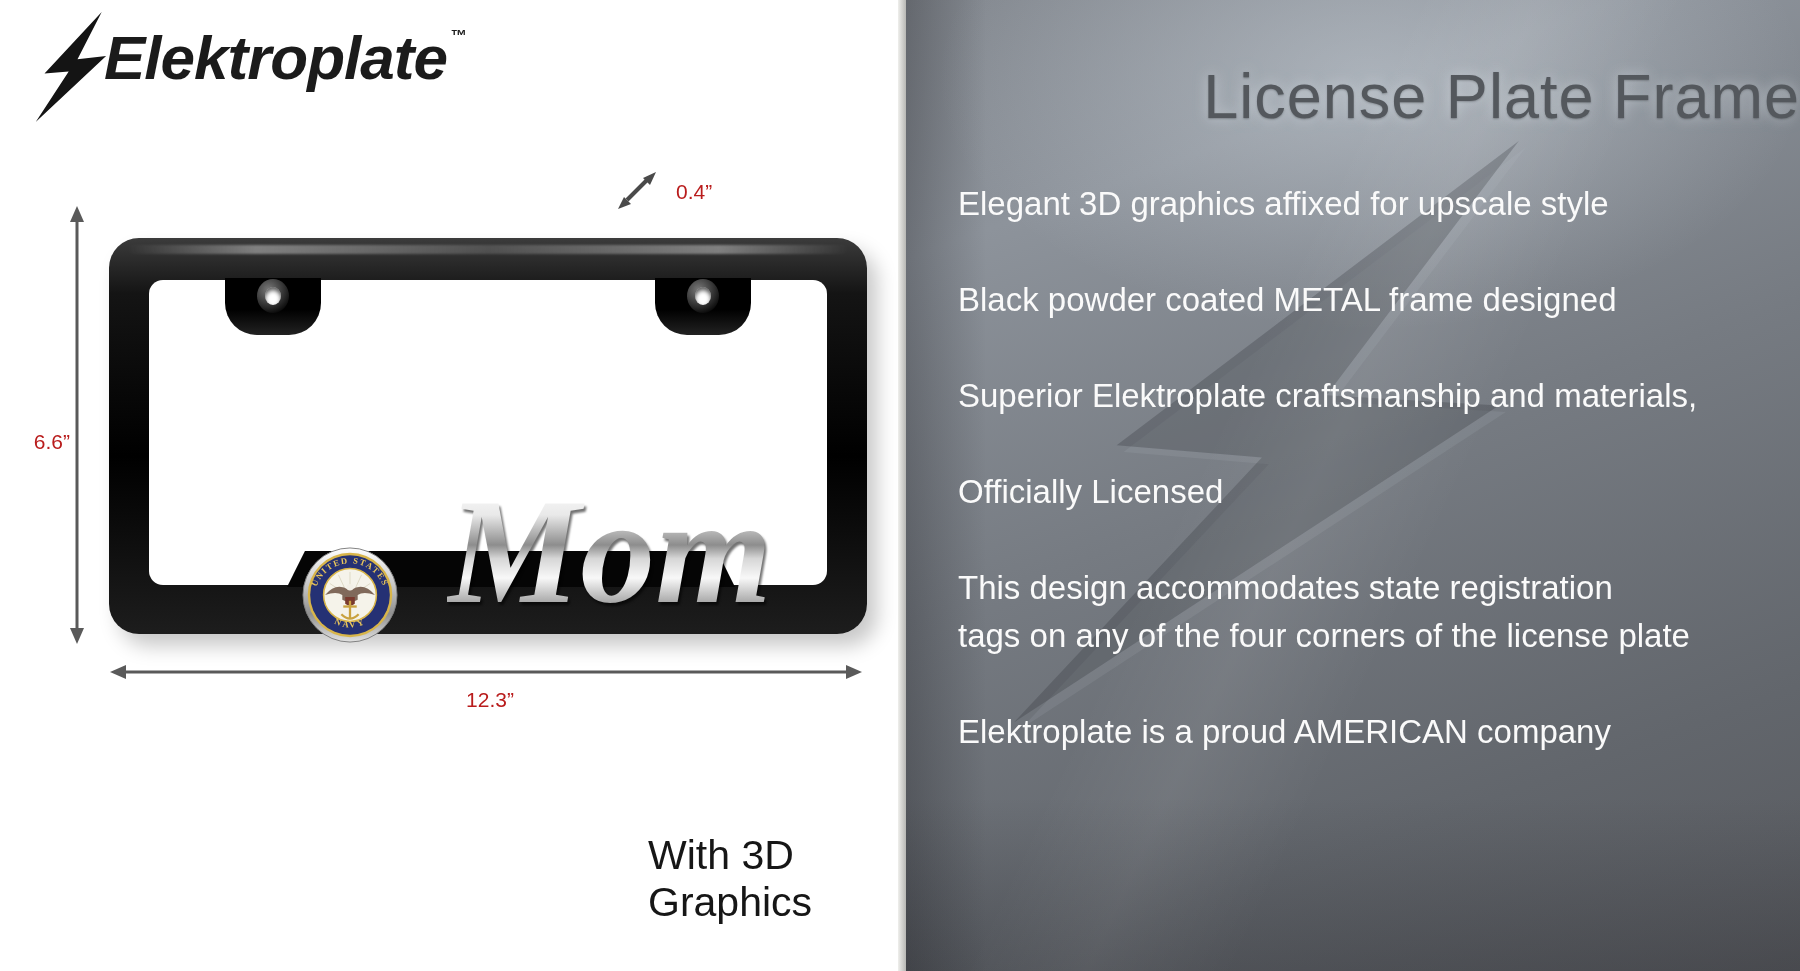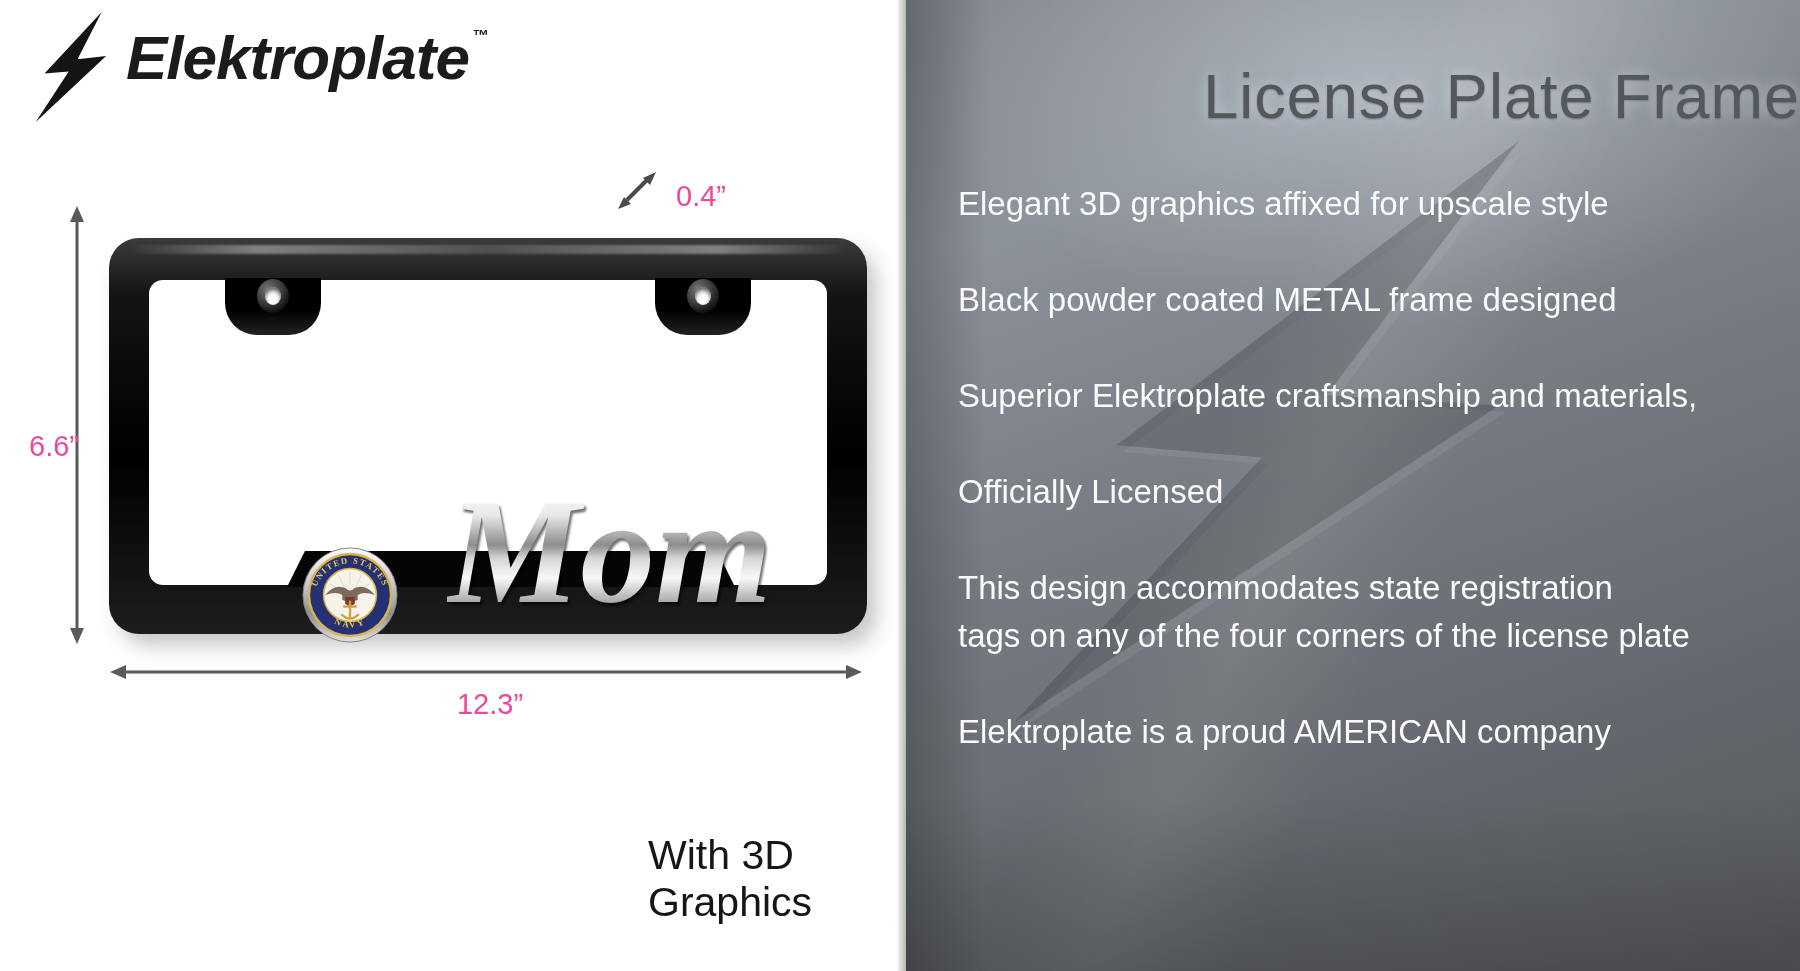--- a/index.html
+++ b/index.html
@@ -2,27 +2,27 @@
 <html><head>
 <meta charset="utf-8">
 <style>
   html,body{margin:0;padding:0;background:#222;}
   #canvas{position:relative;width:1800px;height:971px;overflow:hidden;background:#ffffff;
           font-family:"Liberation Sans", sans-serif;}
 
   
   .left-panel{position:absolute;left:0;top:0;width:905px;height:971px;background:#ffffff;}
 
-  .brand{position:absolute;left:126px;top:22px;font-size:62px;font-style:italic;font-weight:600;
+  .brand{position:absolute;left:104px;top:22px;font-size:62px;font-style:italic;font-weight:600;
          letter-spacing:-1px;color:#1b1b1b;white-space:nowrap;}
   .brand sup{font-size:16px;font-weight:700;letter-spacing:0;vertical-align:38px;margin-left:3px;}
   .logo-bolt{position:absolute;left:26px;top:12px;}
 
-  .dim-label{position:absolute;color:#ec4899;font-size:29px;}
-  .lbl-h{left:22px;top:430px;width:64px;text-align:center;}
+  .dim-label{position:absolute;color:#b91c1c;font-size:21px;}
+  .lbl-h{left:6px;top:430px;width:64px;text-align:right;}
   .lbl-w{left:420px;top:688px;width:140px;text-align:center;}
   .lbl-t{left:676px;top:180px;}
   .caption{position:absolute;left:648px;top:832px;font-size:41px;color:#161616;}
 
   .dim-svg{position:absolute;left:0;top:0;pointer-events:none;}
 
   
   .frame{position:absolute;left:109px;top:238px;width:758px;height:396px;border-radius:30px;
          background:linear-gradient(180deg,#3b3b3b 0%,#141414 14%,#000 55%,#1d1d1d 100%);
          box-shadow:10px 12px 20px rgba(0,0,0,0.22);}

